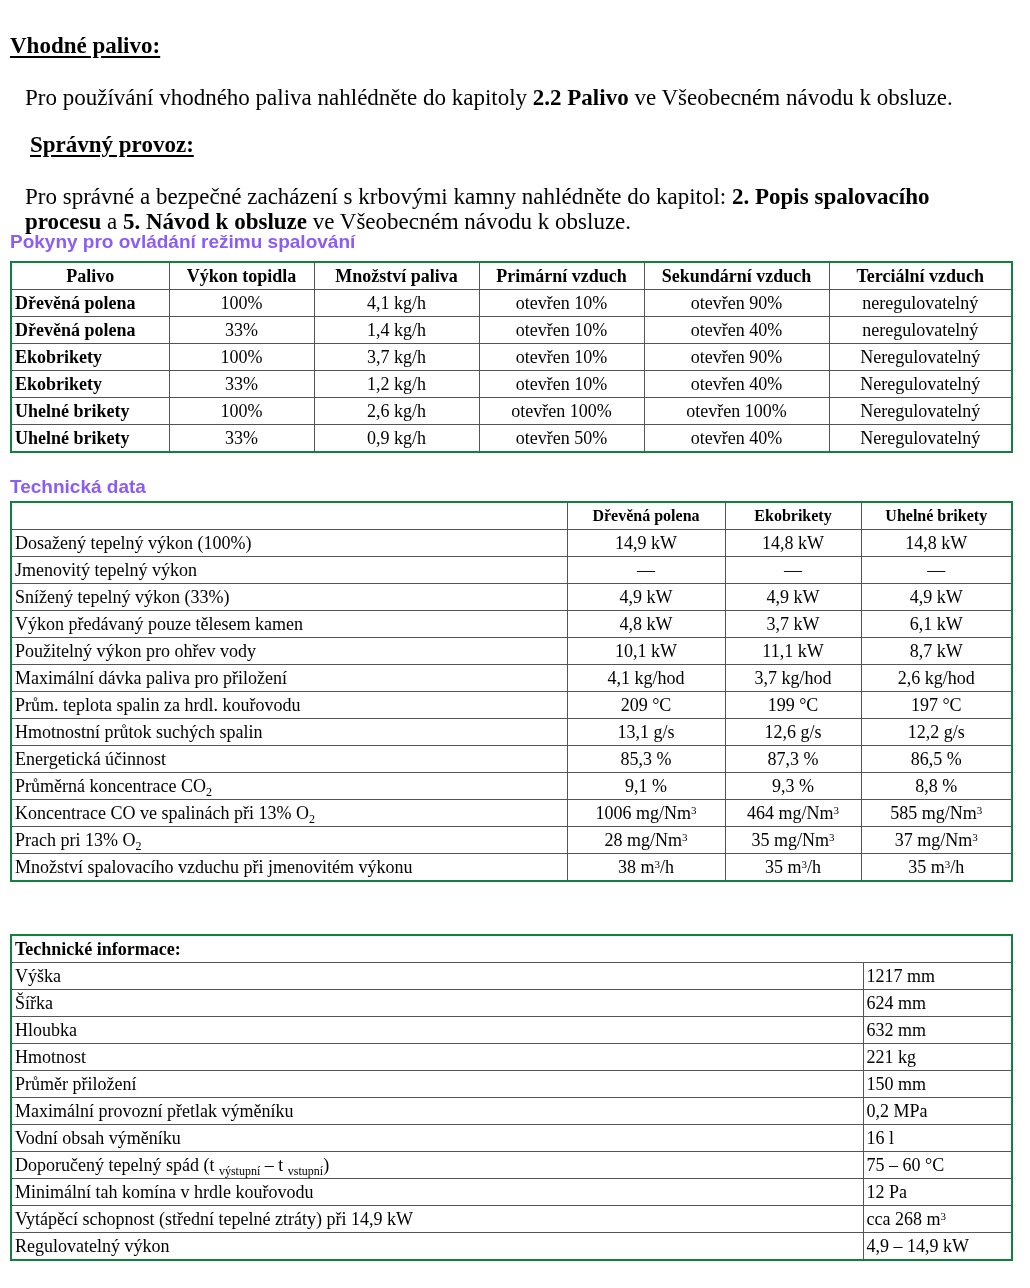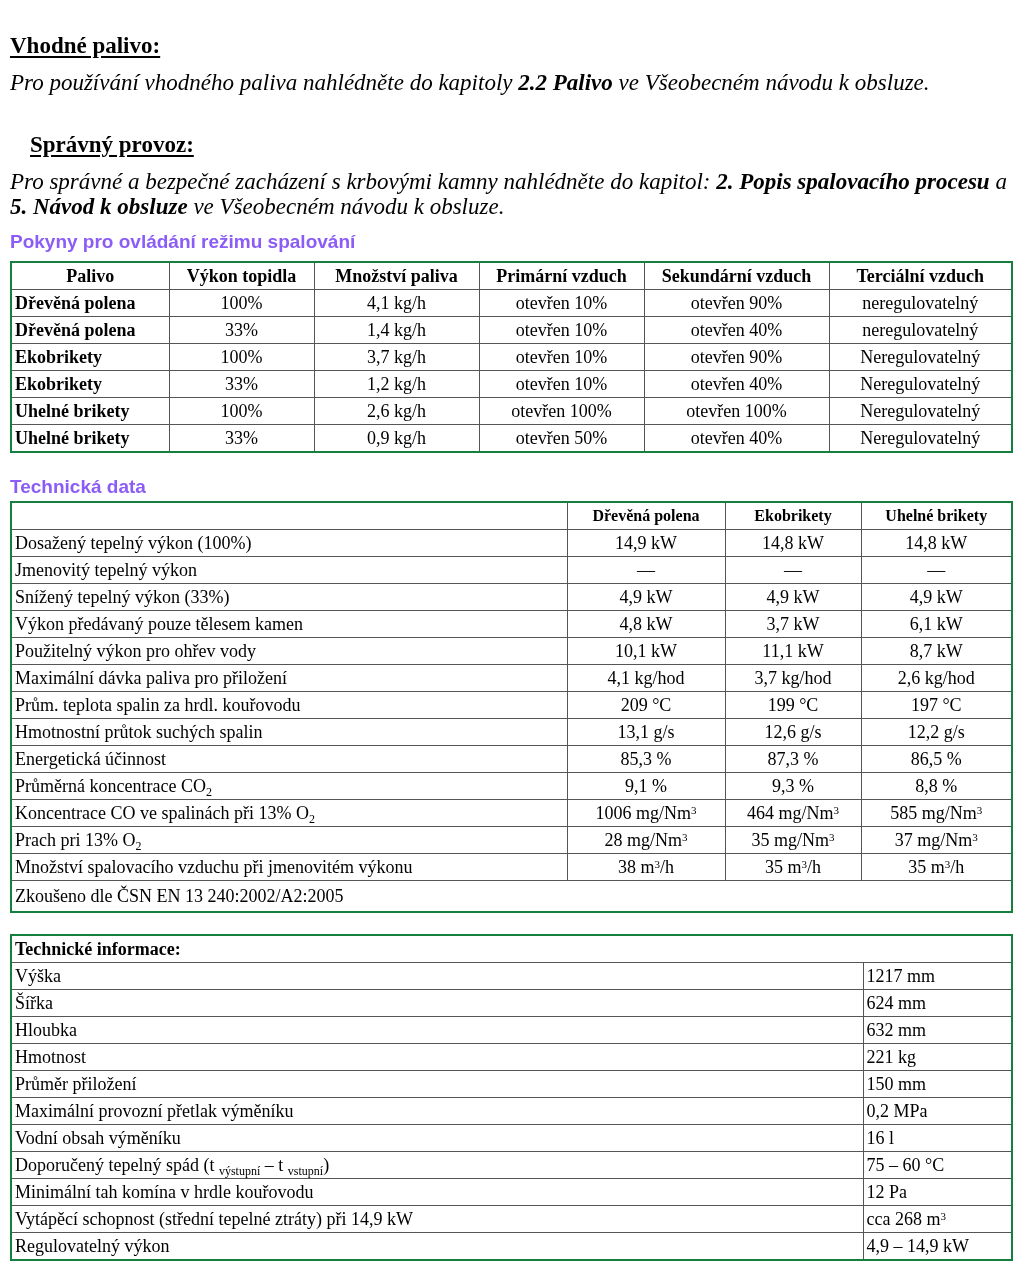--- a/index.html
+++ b/index.html
@@ -14,21 +14,21 @@
     .page { position: absolute; left: 10px; top: 0; width: 1001px; }
     .h-underline {
       font-weight: bold;
       font-size: 23px;
       text-decoration: underline;
       text-decoration-thickness: 2px;
       text-underline-offset: 3px;
       margin: 0;
       line-height: 26px;
     }
-    .para { font-size: 23px; line-height: 25px; margin: 0; font-style: italic; }
+    .para { font-size: 23px; line-height: 25px; margin: 15px; }
     .blue-h {
       font-family: "Liberation Sans", "DejaVu Sans", sans-serif;
       font-weight: bold;
       font-size: 19px;
       color: #8b5cf6;
       margin: 0;
       line-height: 22px;
     }
     table { border-collapse: collapse; width: 1001px; table-layout: fixed; }
     td, th {
@@ -232,23 +232,20 @@
         <td class="c"><span>28 mg/Nm</span><sup>3</sup></td>
         <td class="c"><span>35 mg/Nm</span><sup>3</sup></td>
         <td class="c"><span>37 mg/Nm</span><sup>3</sup></td>
       </tr>
       <tr>
         <td class="l">Množství spalovacího vzduchu při jmenovitém výkonu</td>
         <td class="c"><span>38 m</span><sup>3</sup><span>/h</span></td>
         <td class="c"><span>35 m</span><sup>3</sup><span>/h</span></td>
         <td class="c"><span>35 m</span><sup>3</sup><span>/h</span></td>
       </tr>
-      <tr>
-        <td colspan="4" class="l" style="height:30px;">Zkoušeno dle ČSN EN 13 240:2002/A2:2005</td>
-      </tr>
     </tbody>
       </table>
   </div>
 
   <div style="position:absolute; top:934px; left:0;">
     <table class="outer">
       <colgroup>
         <col style="width:852px">
           <col style="width:149px">
       </colgroup>

